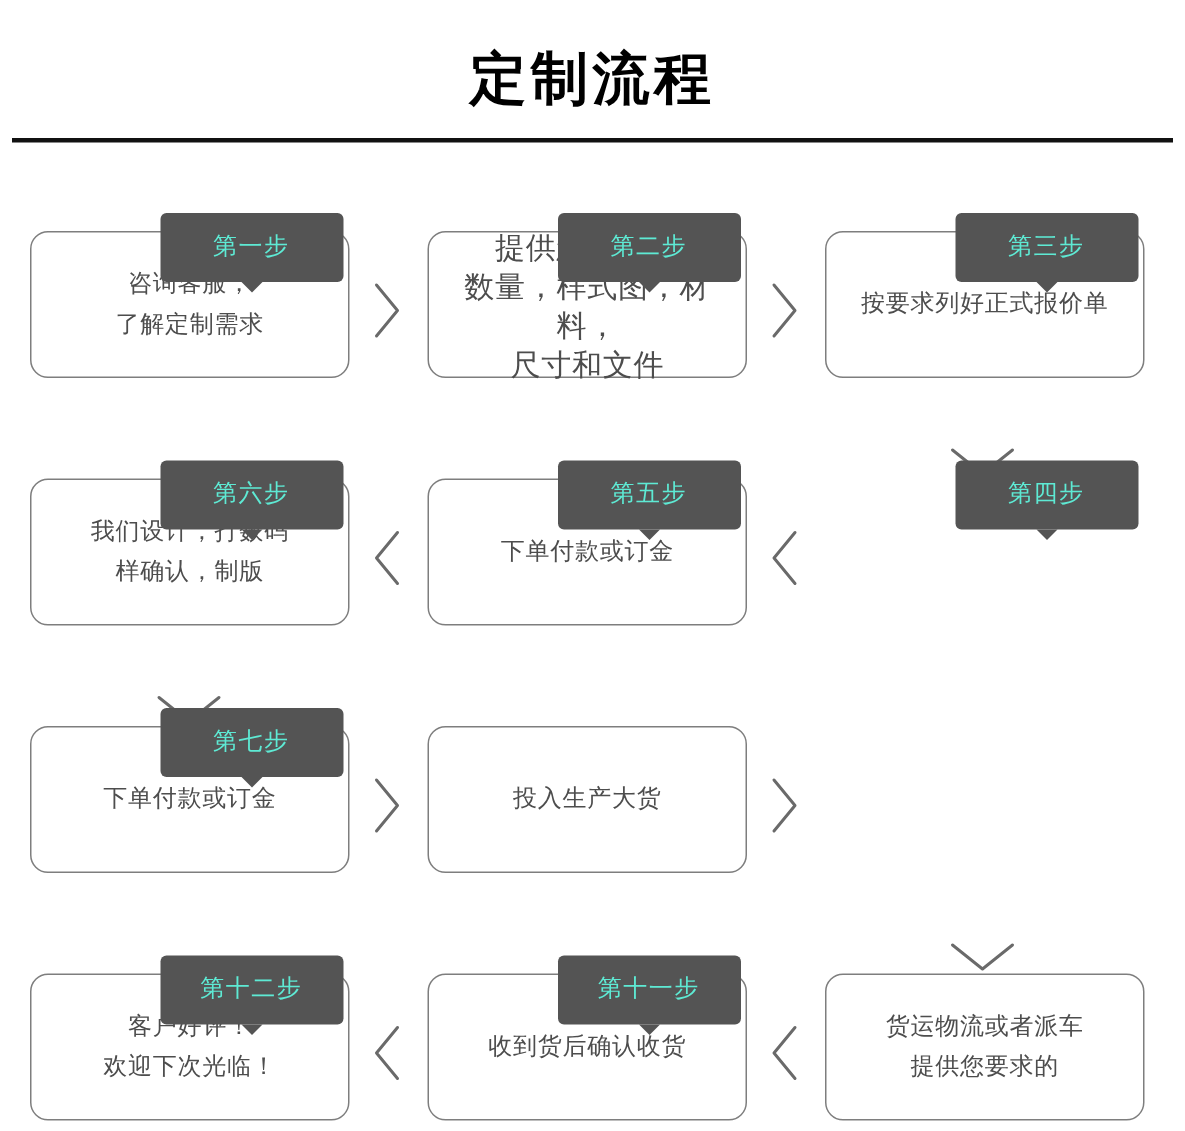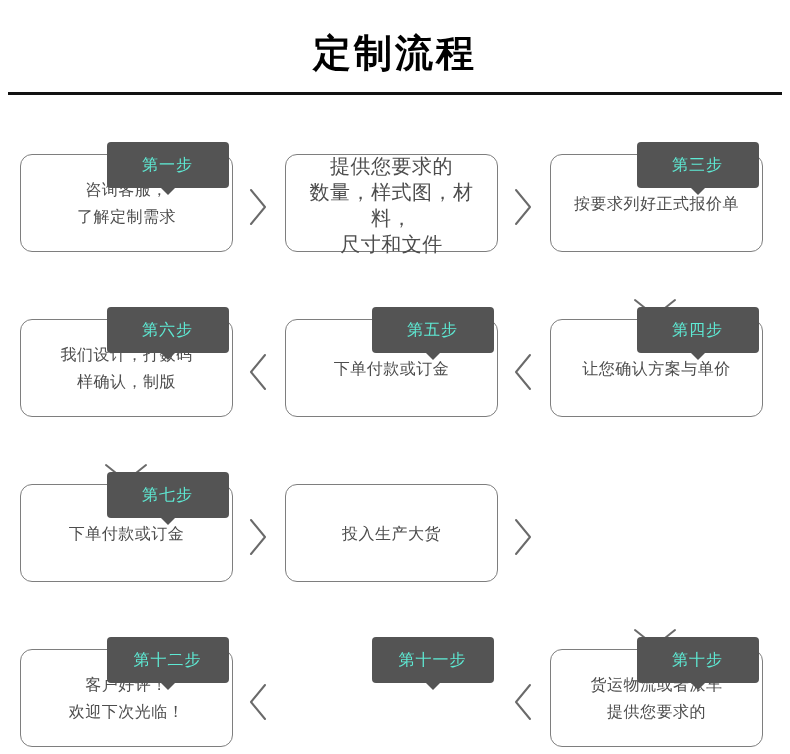--- a/index.html
+++ b/index.html
@@ -181,20 +181,21 @@
           <path d="M8 6 L22 23 L8 40" fill="none" stroke="#6a6a6a" stroke-width="2" stroke-linecap="round" stroke-linejoin="round"></path>
         </svg>
     </div>
 
     <div class="cell col-2">
       <div class="box">
         <div class="box-text three-lines">提供您要求的
 数量，样式图，材料，
 尺寸和文件</div>
       </div>
+      <div class="tag">第二步</div>
     </div>
 
     <div class="chev chev-h gap-2">
       <svg viewBox="0 0 30 46">
           <path d="M8 6 L22 23 L8 40" fill="none" stroke="#6a6a6a" stroke-width="2" stroke-linecap="round" stroke-linejoin="round"></path>
         </svg>
     </div>
 
     <div class="cell col-3">
       <div class="box">
@@ -232,23 +233,20 @@
       <div class="tag">第五步</div>
     </div>
 
     <div class="chev chev-h gap-2">
       <svg viewBox="0 0 30 46">
           <path d="M22 6 L8 23 L22 40" fill="none" stroke="#6a6a6a" stroke-width="2" stroke-linecap="round" stroke-linejoin="round"></path>
         </svg>
     </div>
 
     <div class="cell col-3">
-      <div class="box">
-        <div class="box-text">让您确认方案与单价</div>
-      </div>
       <div class="tag">第四步</div>
     </div>
 
     <div class="chev-v arrow-down-left">
       <svg viewBox="0 0 56 30">
           <path d="M8 8 L28 24 L48 8" fill="none" stroke="#6a6a6a" stroke-width="2" stroke-linecap="round" stroke-linejoin="round"></path>
         </svg>
     </div>
   </div>
 
@@ -297,31 +295,33 @@
       <div class="tag">第十二步</div>
     </div>
 
     <div class="chev chev-h gap-1">
       <svg viewBox="0 0 30 46">
           <path d="M22 6 L8 23 L22 40" fill="none" stroke="#6a6a6a" stroke-width="2" stroke-linecap="round" stroke-linejoin="round"></path>
         </svg>
     </div>
 
     <div class="cell col-2">
+      <div class="box">
+        <div class="box-text">收到货后确认收货</div>
+      </div>
       <div class="tag">第十一步</div>
     </div>
 
     <div class="chev chev-h gap-2">
       <svg viewBox="0 0 30 46">
           <path d="M22 6 L8 23 L22 40" fill="none" stroke="#6a6a6a" stroke-width="2" stroke-linecap="round" stroke-linejoin="round"></path>
         </svg>
     </div>
 
     <div class="cell col-3">
       <div class="box">
         <div class="box-text">货运物流或者派车
 提供您要求的</div>
       </div>
-      <div class="tag">第十步</div>
     </div>
   </div>
 
 </div>
 
 </body></html>

